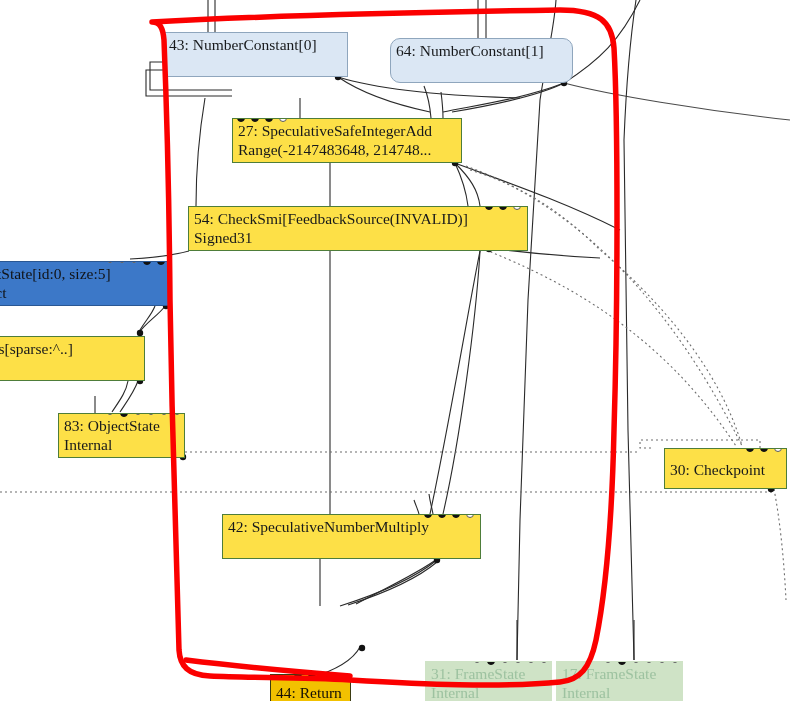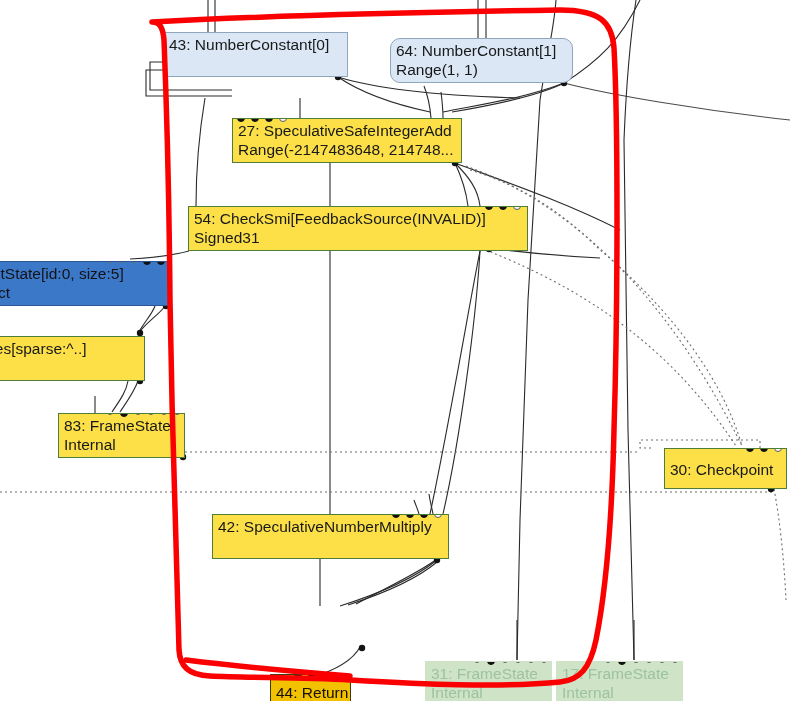--- a/index.html
+++ b/index.html
@@ -17,21 +17,21 @@
     position:absolute;
     box-sizing:border-box;
     border:1px solid #555a5e;
     padding:2px 4px 2px 5px;
     line-height:19px;
     font-size:15.5px;
     color:#17191b;
     white-space:nowrap;
     overflow:hidden;
   }
-  .node .ln{display:block;}
+  .node .ln{display:block;font-family:Liberation Serif, serif;}
   .node.green{background:#fde047;border-color:#4e7d3a;}
   .node.blue-light{background:#dbe7f4;border-color:#8fa6bd;}
   .node.blue-strong{background:#3c78c8;border-color:#2a5793;color:#111316;}
   .node.yellow{background:#f2c100;border-color:#3b3b12;color:#141006;}
   .node.faded{background:#cfe3c6;border-color:#cfe3c6;color:#9dc2a0;}
 
   
   .ports{position:absolute;left:0;top:-5px;height:9px;display:flex;gap:6px;padding-left:4px;}
   .port{width:6px;height:6px;border-radius:50%;background:#121212;border:1px solid #101010;}
   .port.hollow{background:#ffffff;border:1px solid #585858;}
@@ -130,21 +130,20 @@
   </svg>
 
   <div id="node-layer">
 
     <div class="node blue-light" style="left:163px;top:32px;width:185px;height:45px;">
       <span class="ln">43: NumberConstant[0]</span>
     </div>
 
     <div class="node blue-light" style="left:390px;top:38px;width:183px;height:45px;border-radius:10px;">
       <span class="ln">64: NumberConstant[1]</span>
-      <span class="ln">Range(1, 1)</span>
     </div>
 
     <div class="node green" style="left:232px;top:118px;width:230px;height:45px;">
       <div class="ports">
         <span class="port"></span>
         <span class="port"></span>
         <span class="port"></span>
         <span class="port hollow"></span>
       </div>
       <span class="ln">27: SpeculativeSafeIntegerAdd</span>
@@ -180,34 +179,34 @@
 
     <div class="node green" style="left:58px;top:413px;width:127px;height:45px;">
       <div class="ports" style="left:auto;right:4px;padding-left:0;gap:7px;">
         <span class="port hollow small"></span>
         <span class="port"></span>
         <span class="port hollow small"></span>
         <span class="port hollow small"></span>
         <span class="port hollow small"></span>
         <span class="port hollow small"></span>
       </div>
-      <span class="ln">83: FrameState</span>
+      <span class="ln">83: ObjectState</span>
       <span class="ln">Internal</span>
     </div>
 
     <div class="node green" style="left:664px;top:448px;width:123px;height:41px;line-height:37px;">
       <div class="ports" style="left:auto;right:4px;padding-left:0;">
         <span class="port"></span>
         <span class="port"></span>
         <span class="port hollow"></span>
       </div>
       <span class="ln">30: Checkpoint</span>
     </div>
 
-    <div class="node green" style="left:212px;top:514px;width:237px;height:45px;">
+    <div class="node green" style="left:222px;top:514px;width:259px;height:45px;">
       <div class="ports" style="left:auto;right:6px;padding-left:0;">
         <span class="port"></span>
         <span class="port"></span>
         <span class="port"></span>
         <span class="port hollow"></span>
       </div>
       <span class="ln">42: SpeculativeNumberMultiply</span>
     </div>
 
     <div class="node yellow" style="left:270px;top:633px;width:81px;height:41px;line-height:32px;margin-top:41px;">

